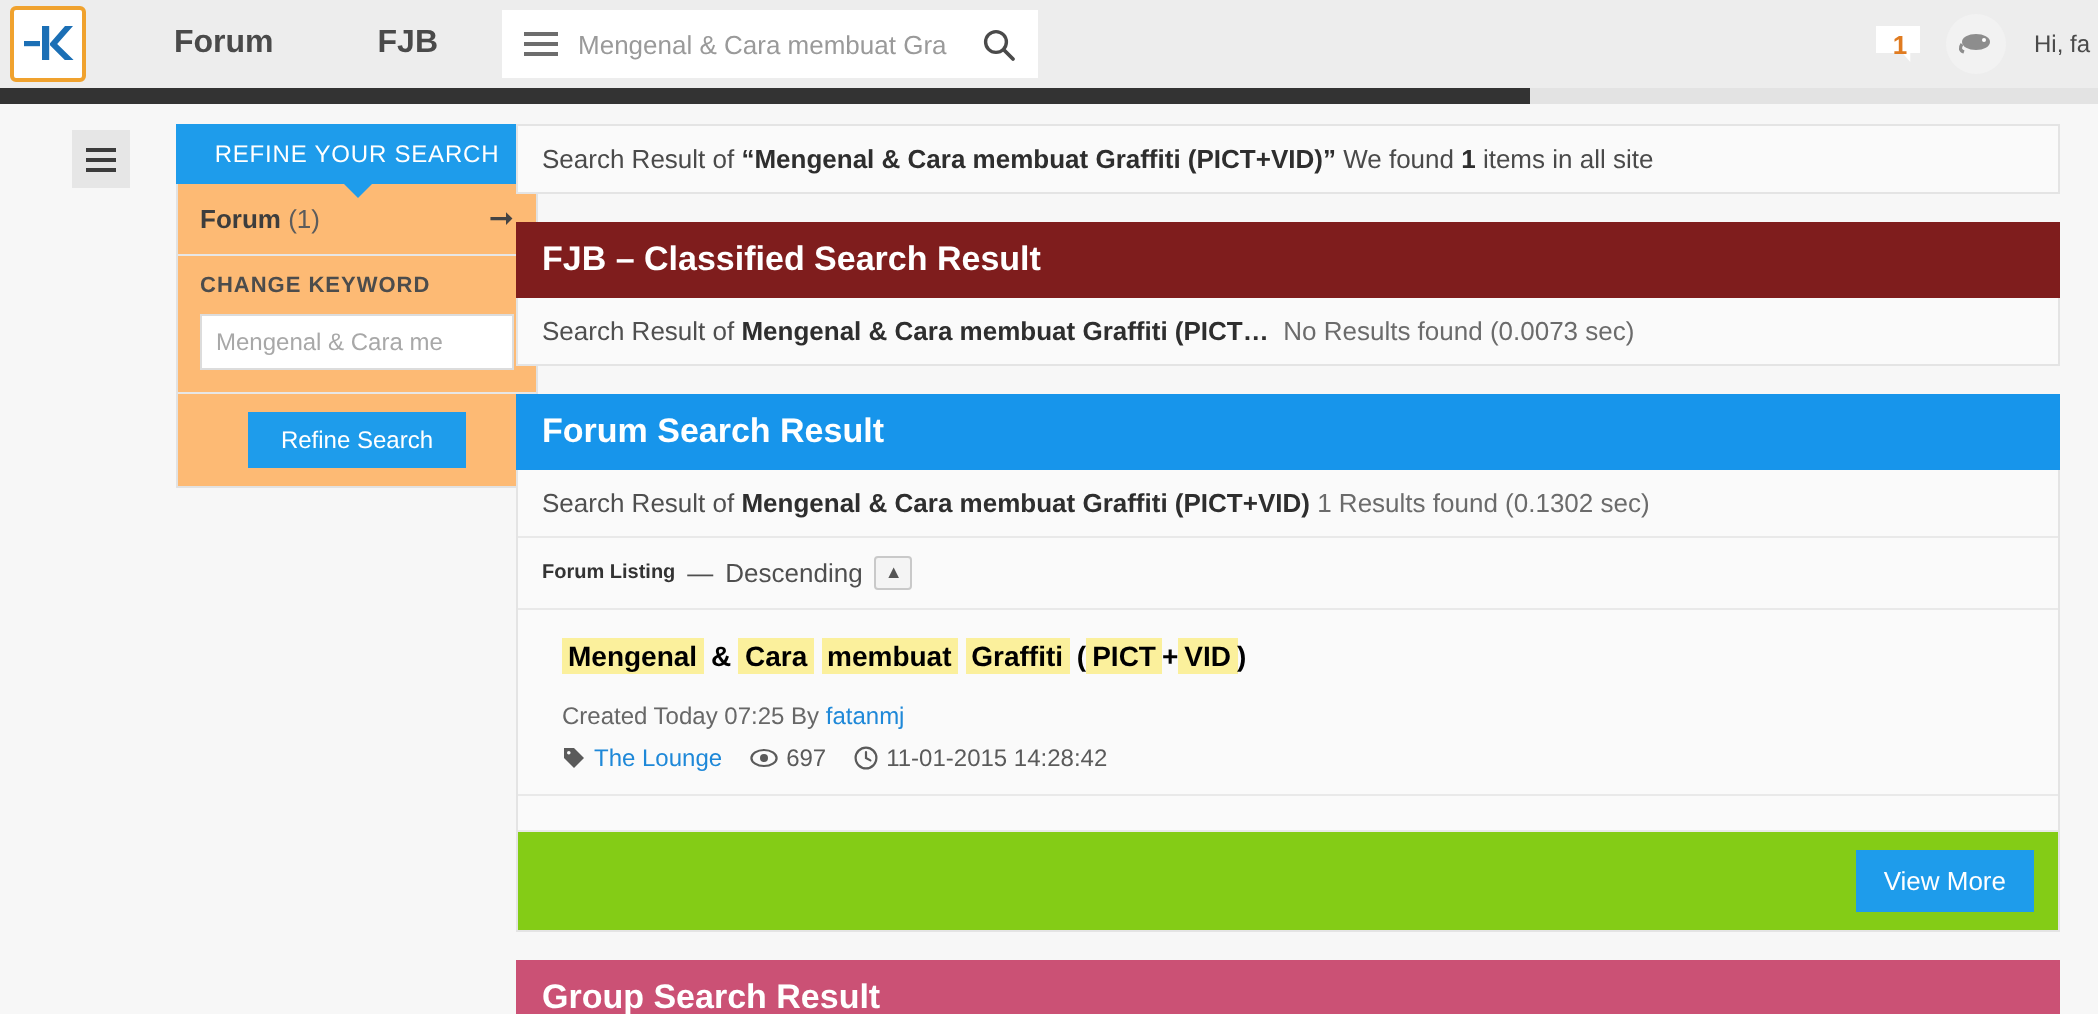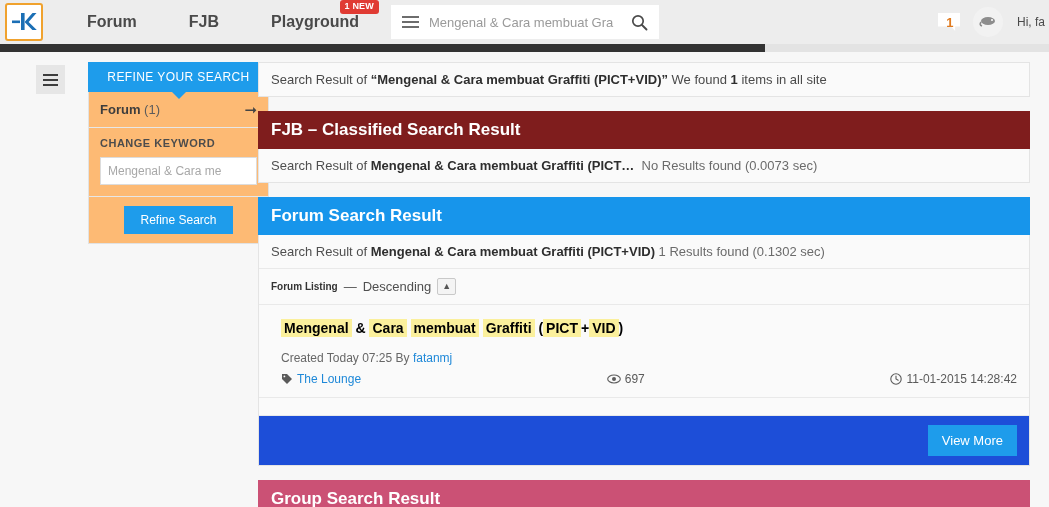--- a/index.html
+++ b/index.html
@@ -199,29 +199,29 @@
   .item { padding: 13px 12px 11px 22px; border-bottom: 1px solid #e9e9e9; }
   .item-title {
     font-size: 14px; font-weight: bold; color: #000000;
     margin-bottom: 12px; line-height: 1.5;
   }
   .hl { background: #fbf09c; padding: 1px 3px; }
   .item-sub { font-size: 12px; color: #676767; margin-bottom: 7px; }
   .item-sub a { color: #1e88d8; text-decoration: none; }
   .item-meta {
     display: flex; align-items: center; gap: 14px;
-    font-size: 12px; color: #5a5a5a; justify-content: space-between;
+    font-size: 12px; color: #5a5a5a;
   }
   .meta-chunk { display: flex; align-items: center; gap: 4px; }
   .meta-chunk a { color: #1e88d8; text-decoration: none; }
 
   .empty-row { height: 18px; border-bottom: 1px solid #e9e9e9; }
   .foot-row {
     padding: 9px 12px; display: flex; justify-content: flex-end;
-    background: #1d4ed8;
+    background: #84cc16;
   }
   .btn-viewmore {
     background: #1e9ceb; color: #fff; border: none;
     font-size: 13px; padding: 8px 14px; cursor: pointer;
     font-family: "Liberation Sans", sans-serif;
   }
 </style>
 </head>
 <body>
 
@@ -233,24 +233,20 @@
       <path d="M14 10.6 L21.5 2 L25.5 2 L17.6 11 L25.8 19 L21.4 19 L14 11.6 Z" fill="#1b6fb5"></path>
     </svg>
   </div>
 
   <div class="nav">
     <div class="nav-item">
       <span>Forum</span>
     </div>
     <div class="nav-item">
       <span>FJB</span>
-    </div>
-    <div class="nav-item">
-      <span class="badge-new">1 NEW</span>
-      <span>Playground</span>
     </div>
   </div>
 
   <div class="search-wrap">
     <div class="burger">
       <span></span>
         <span></span>
         <span></span>
     </div>
     <input class="search-input" type="text" placeholder="Mengenal &amp; Cara membuat Gra" style="">

